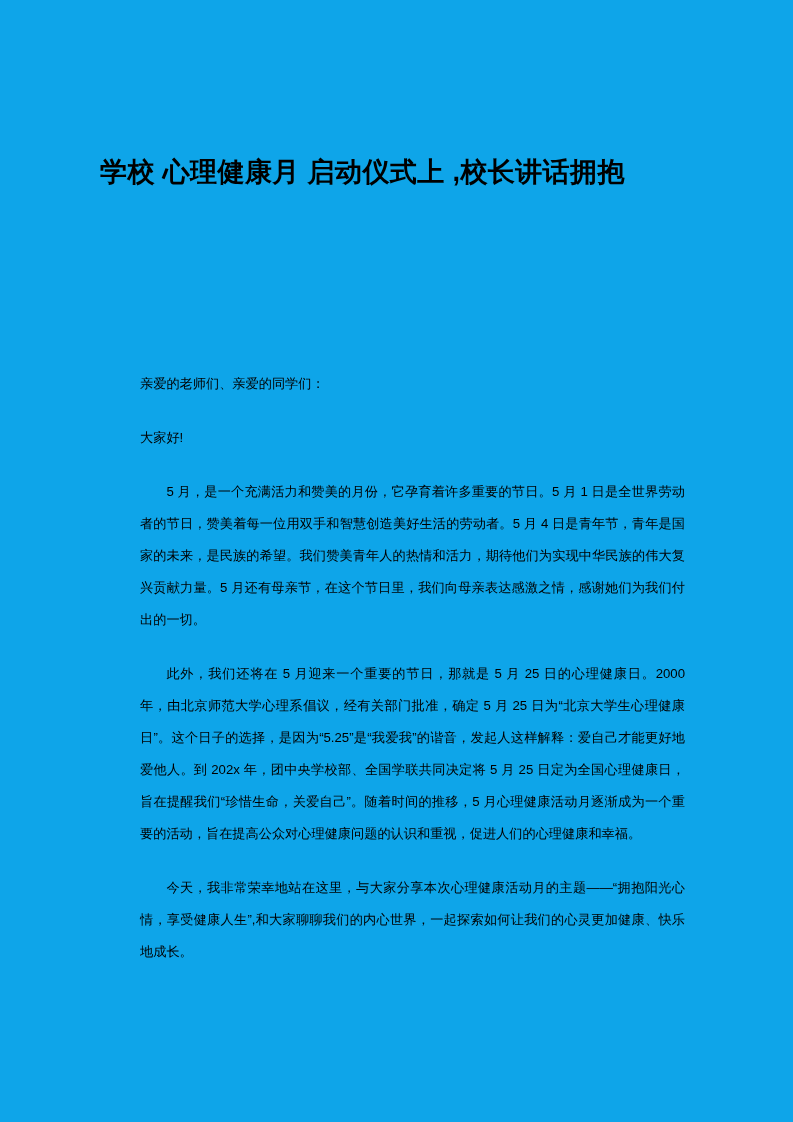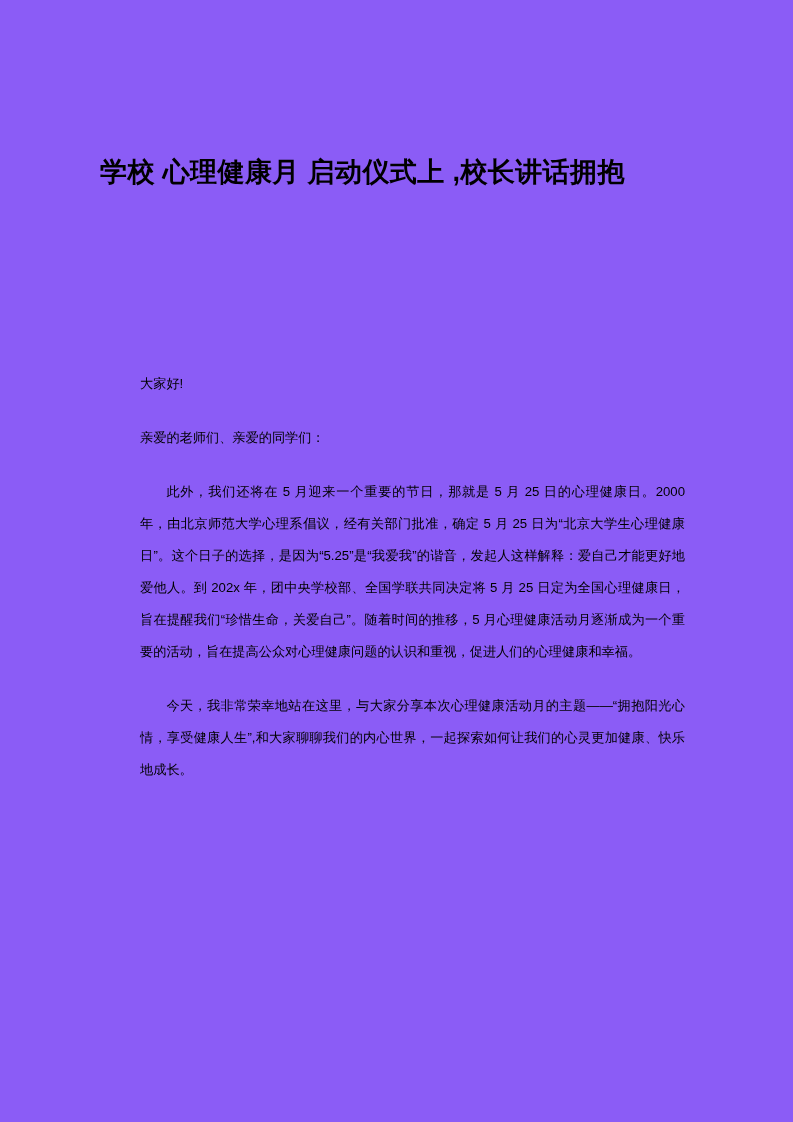--- a/index.html
+++ b/index.html
@@ -14,21 +14,21 @@
     overflow: hidden;
     font-family: "Liberation Sans", "DejaVu Sans", sans-serif;
     color: #000000;
     -webkit-font-smoothing: antialiased;
   }
 
   .page {
     position: relative;
     width: 793px;
     height: 1122px;
-    background: #8b5cf6;
+    background: #0ea5e9;
     box-sizing: border-box;
   }
 
   
   .doc-title {
     position: absolute;
     left: 100px;
     top: 122px;
     width: 593px;
     text-align: center;
@@ -87,24 +87,25 @@
 <body>
 
 <div class="page">
 
   <div class="doc-title">
     <span class="title-line title-line-1">学校 心理健康月 启动仪式上 ,校长讲话拥抱</span>
   </div>
 
   <div class="doc-body">
 
+    <p class="para salutation">亲爱的老师们、亲爱的同学们：</p>
+
     <p class="para greeting">大家好!</p>
 
-    <p class="para salutation">亲爱的老师们、亲爱的同学们：</p>
-
+    <p class="para indented">5 月，是一个充满活力和赞美的月份，它孕育着许多重要的节日。5 月 1 日是全世界劳动者的节日，赞美着每一位用双手和智慧创造美好生活的劳动者。5 月 4 日是青年节，青年是国家的未来，是民族的希望。我们赞美青年人的热情和活力，期待他们为实现中华民族的伟大复兴贡献力量。5 月还有母亲节，在这个节日里，我们向母亲表达感激之情，感谢她们为我们付出的一切。</p>
 
     <p class="para indented">此外，我们还将在 5 月迎来一个重要的节日，那就是 5 月 25 日的心理健康日。2000 年，由北京师范大学心理系倡议，经有关部门批准，确定 5 月 25 日为“北京大学生心理健康日”。这个日子的选择，是因为“5.25”是“我爱我”的谐音，发起人这样解释：爱自己才能更好地爱他人。到 202x 年，团中央学校部、全国学联共同决定将 5 月 25 日定为全国心理健康日，旨在提醒我们“珍惜生命，关爱自己”。随着时间的推移，5 月心理健康活动月逐渐成为一个重要的活动，旨在提高公众对心理健康问题的认识和重视，促进人们的心理健康和幸福。</p>
 
     <p class="para indented last">今天，我非常荣幸地站在这里，与大家分享本次心理健康活动月的主题——“拥抱阳光心情，享受健康人生”,和大家聊聊我们的内心世界，一起探索如何让我们的心灵更加健康、快乐地成长。</p>
 
   </div>
 
 </div>
 
 </body></html>

